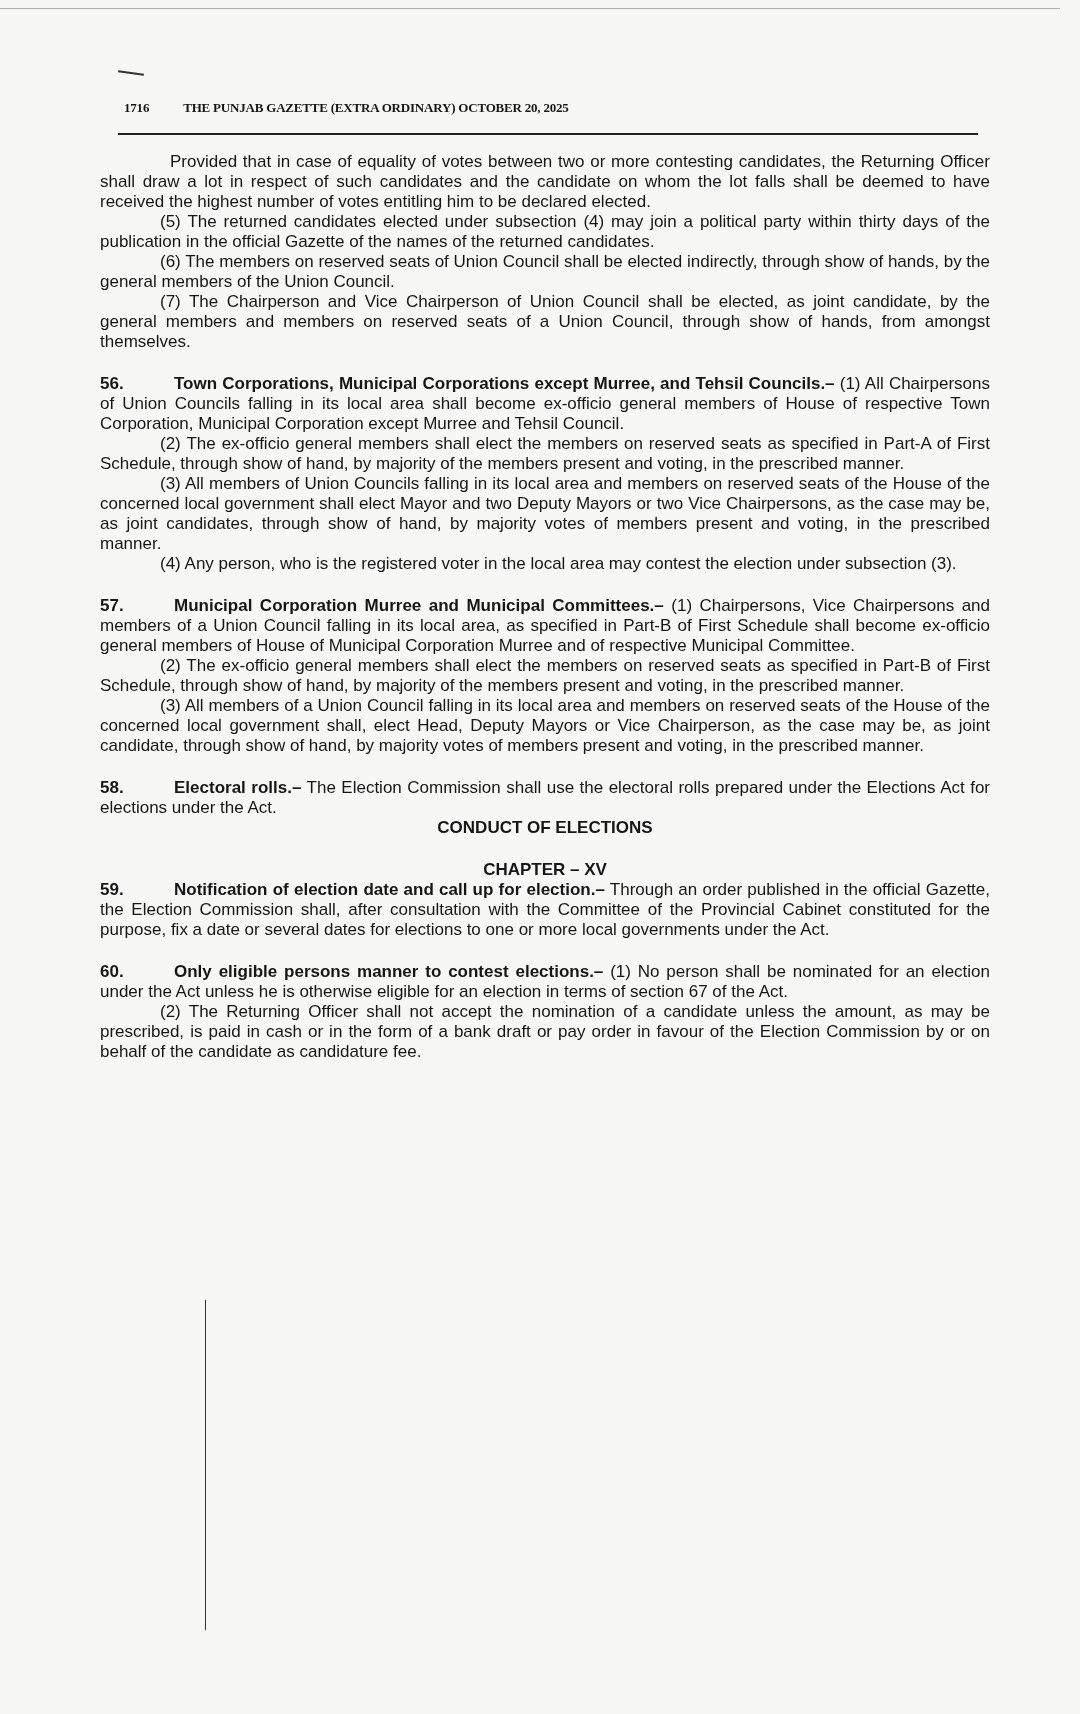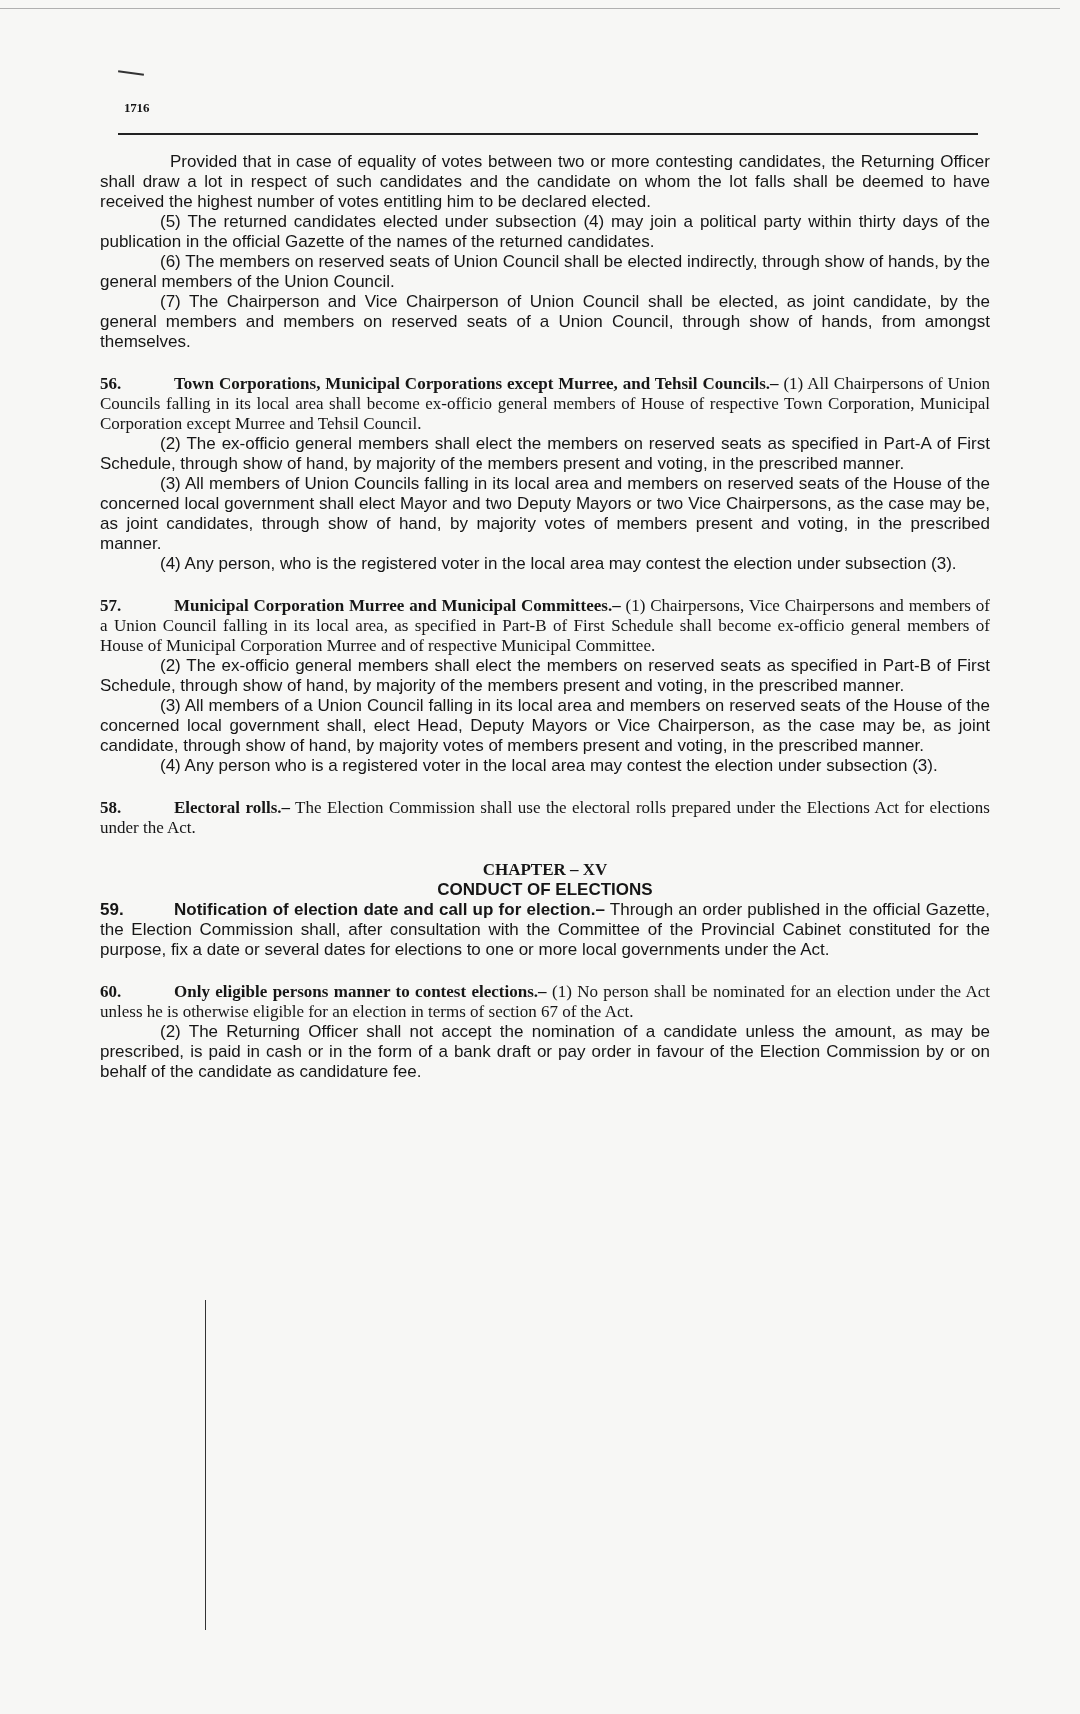--- a/index.html
+++ b/index.html
@@ -12,35 +12,36 @@
   .header {
     position: absolute; left: 124px; top: 100px; width: 852px;
     font-family: "Liberation Serif", serif; font-weight: bold; font-size: 13px; letter-spacing: -0.2px;
     display: flex; gap: 34px; white-space: nowrap;
   }
   .header-rule { position: absolute; left: 118px; top: 133px; width: 860px; height: 2px; background: #222; }
   .page { position: absolute; left: 100px; top: 152px; width: 890px; font-size: 17px; line-height: 20px; }
   p { margin: 0; text-align: justify; }
   .ind { text-indent: 70px; }
   .sub { text-indent: 60px; }
-  .gap { margin-top: 22px; font-family: Liberation Serif, serif; }
+  .gap { margin-top: 22px; }
   .sgap { }
   b { font-weight: bold; }
   .sec-num { display: inline-block; width: 74px; font-weight: bold; text-indent: 0; }
   .center { text-align: center; font-weight: bold; }
   .scan-line { position: absolute; left: 205px; top: 1300px; width: 1px; height: 330px; background: #333; }
 </style>
 </head>
 <body>
 
 <div class="topline"></div>
 <div class="mark"></div>
 
 <div class="header">
   <span>1716</span>
+  <span>THE PUNJAB GAZETTE (EXTRA ORDINARY) OCTOBER 20, 2025</span>
 </div>
 <div class="header-rule"></div>
 <div class="scan-line"></div>
 
 <div class="page">
   <p class="ind">Provided that in case of equality of votes between two or more contesting candidates, the Returning Officer shall draw a lot in respect of such candidates and the candidate on whom the lot falls shall be deemed to have received the highest number of votes entitling him to be declared elected.</p>
   <p class="sub sgap">(5)    The returned candidates elected under subsection (4) may join a political party within thirty days of the publication in the official Gazette of the names of the returned candidates.</p>
   <p class="sub sgap">(6)    The members on reserved seats of Union Council shall be elected indirectly, through show of hands, by the general members of the Union Council.</p>
   <p class="sub">(7)    The Chairperson and Vice Chairperson of Union Council shall be elected, as joint candidate, by the general members and members on reserved seats of a Union Council, through show of hands, from amongst themselves.</p>
 
@@ -49,28 +50,27 @@
   </p>
   <p class="sub">(2)    The ex-officio general members shall elect the members on reserved seats as specified in Part-A of First Schedule, through show of hand, by majority of the members present and voting, in the prescribed manner.</p>
   <p class="sub">(3)    All members of Union Councils falling in its local area and members on reserved seats of the House of the concerned local government shall elect Mayor and two Deputy Mayors or two Vice Chairpersons, as the case may be, as joint candidates, through show of hand, by majority votes of members present and voting, in the prescribed manner.</p>
   <p class="sub">(4)    Any person, who is the registered voter in the local area may contest the election under subsection (3).</p>
 
   <p class="gap">
     <span class="sec-num">57.</span><b>Municipal Corporation Murree and Municipal Committees.–</b><span> (1) Chairpersons, Vice Chairpersons and members of a Union Council falling in its local area, as specified in Part-B of First Schedule shall become ex-officio general members of House of Municipal Corporation Murree and of respective Municipal Committee.</span>
   </p>
   <p class="sub">(2)    The ex-officio general members shall elect the members on reserved seats as specified in Part-B of First Schedule, through show of hand, by majority of the members present and voting, in the prescribed manner.</p>
   <p class="sub">(3)    All members of a Union Council falling in its local area and members on reserved seats of the House of the concerned local government shall, elect Head, Deputy Mayors or Vice Chairperson, as the case may be, as joint candidate, through show of hand, by majority votes of members present and voting, in the prescribed manner.</p>
-  <p class="sub">(4)    Any person who is a registered voter in the local area may contest the election under subsection (3).</p>
 
   <p class="gap">
     <span class="sec-num">58.</span><b>Electoral rolls.–</b><span> The Election Commission shall use the electoral rolls prepared under the Elections Act for elections under the Act.</span>
   </p>
 
+  <p class="center">CONDUCT OF ELECTIONS</p>
   <p class="center gap">CHAPTER – XV</p>
-  <p class="center">CONDUCT OF ELECTIONS</p>
 
   <p>
     <span class="sec-num">59.</span><b>Notification of election date and call up for election.–</b><span> Through an order published in the official Gazette, the Election Commission shall, after consultation with the Committee of the Provincial Cabinet constituted for the purpose, fix a date or several dates for elections to one or more local governments under the Act.</span>
   </p>
 
   <p class="gap">
     <span class="sec-num">60.</span><b>Only eligible persons manner to contest elections.–</b><span> (1) No person shall be nominated for an election under the Act unless he is otherwise eligible for an election in terms of section 67 of the Act.</span>
   </p>
   <p class="sub">(2)    The Returning Officer shall not accept the nomination of a candidate unless the amount, as may be prescribed, is paid in cash or in the form of a bank draft or pay order in favour of the Election Commission by or on behalf of the candidate as candidature fee.</p>
 </div>

